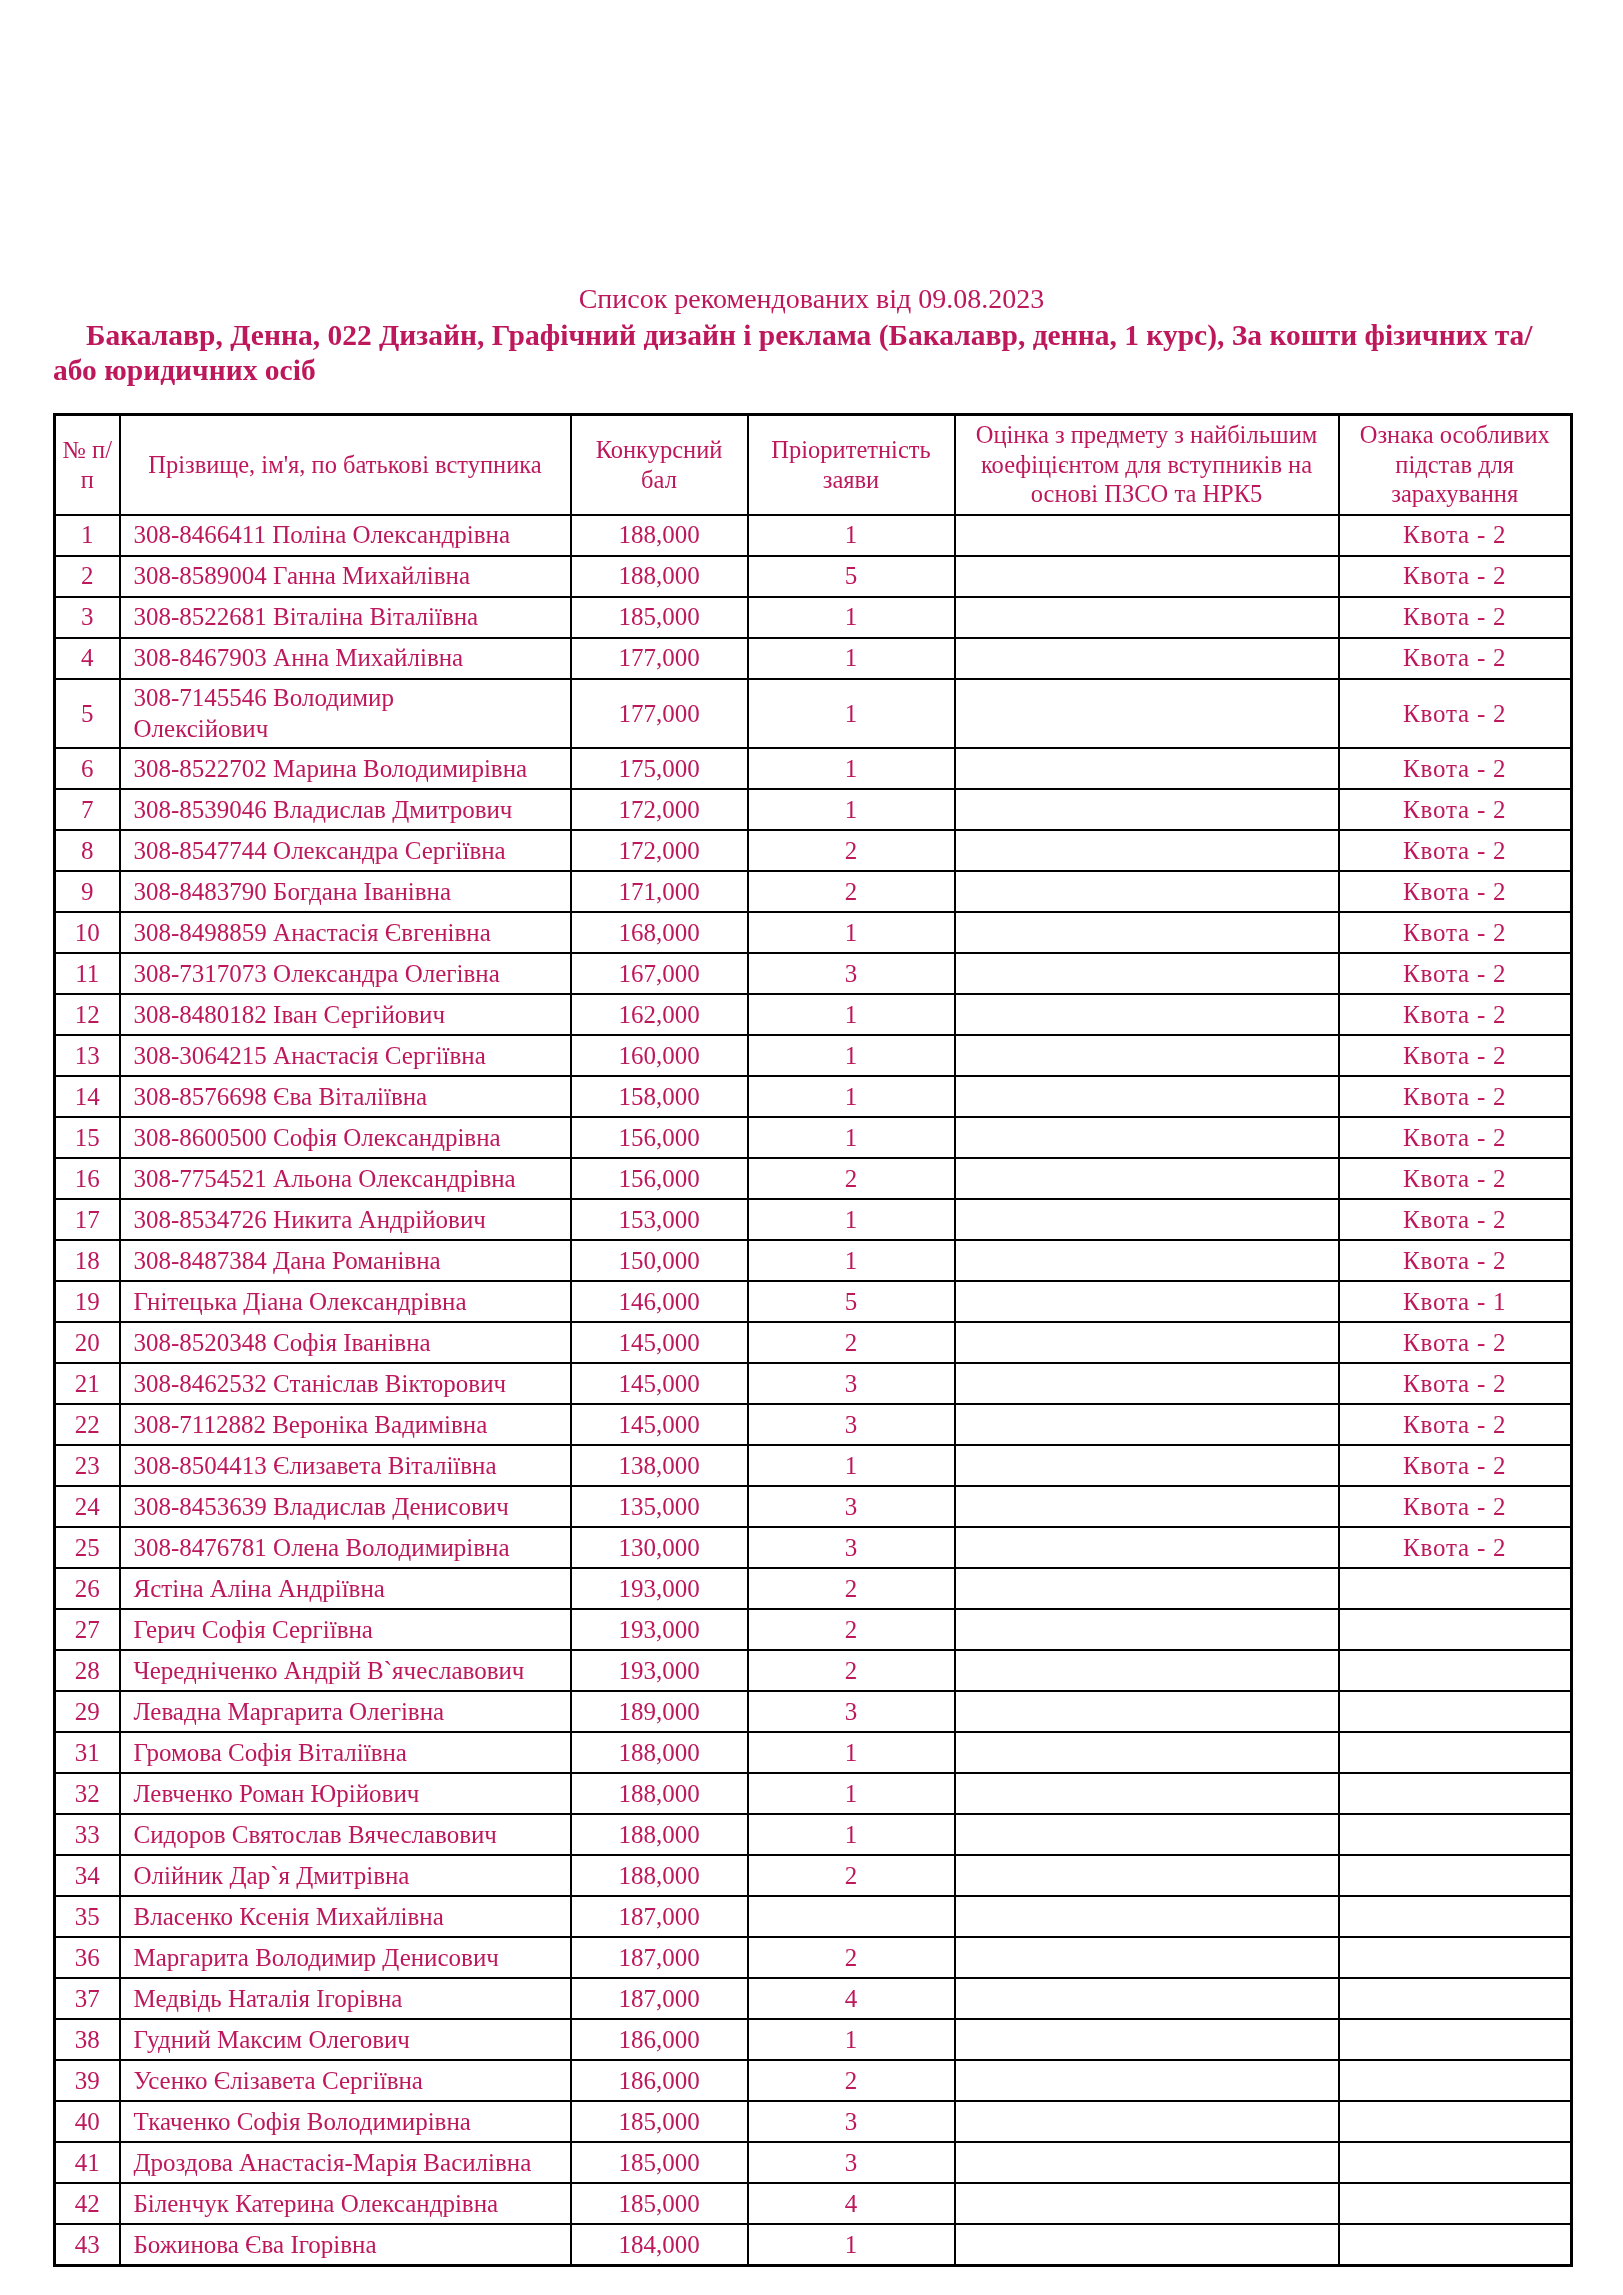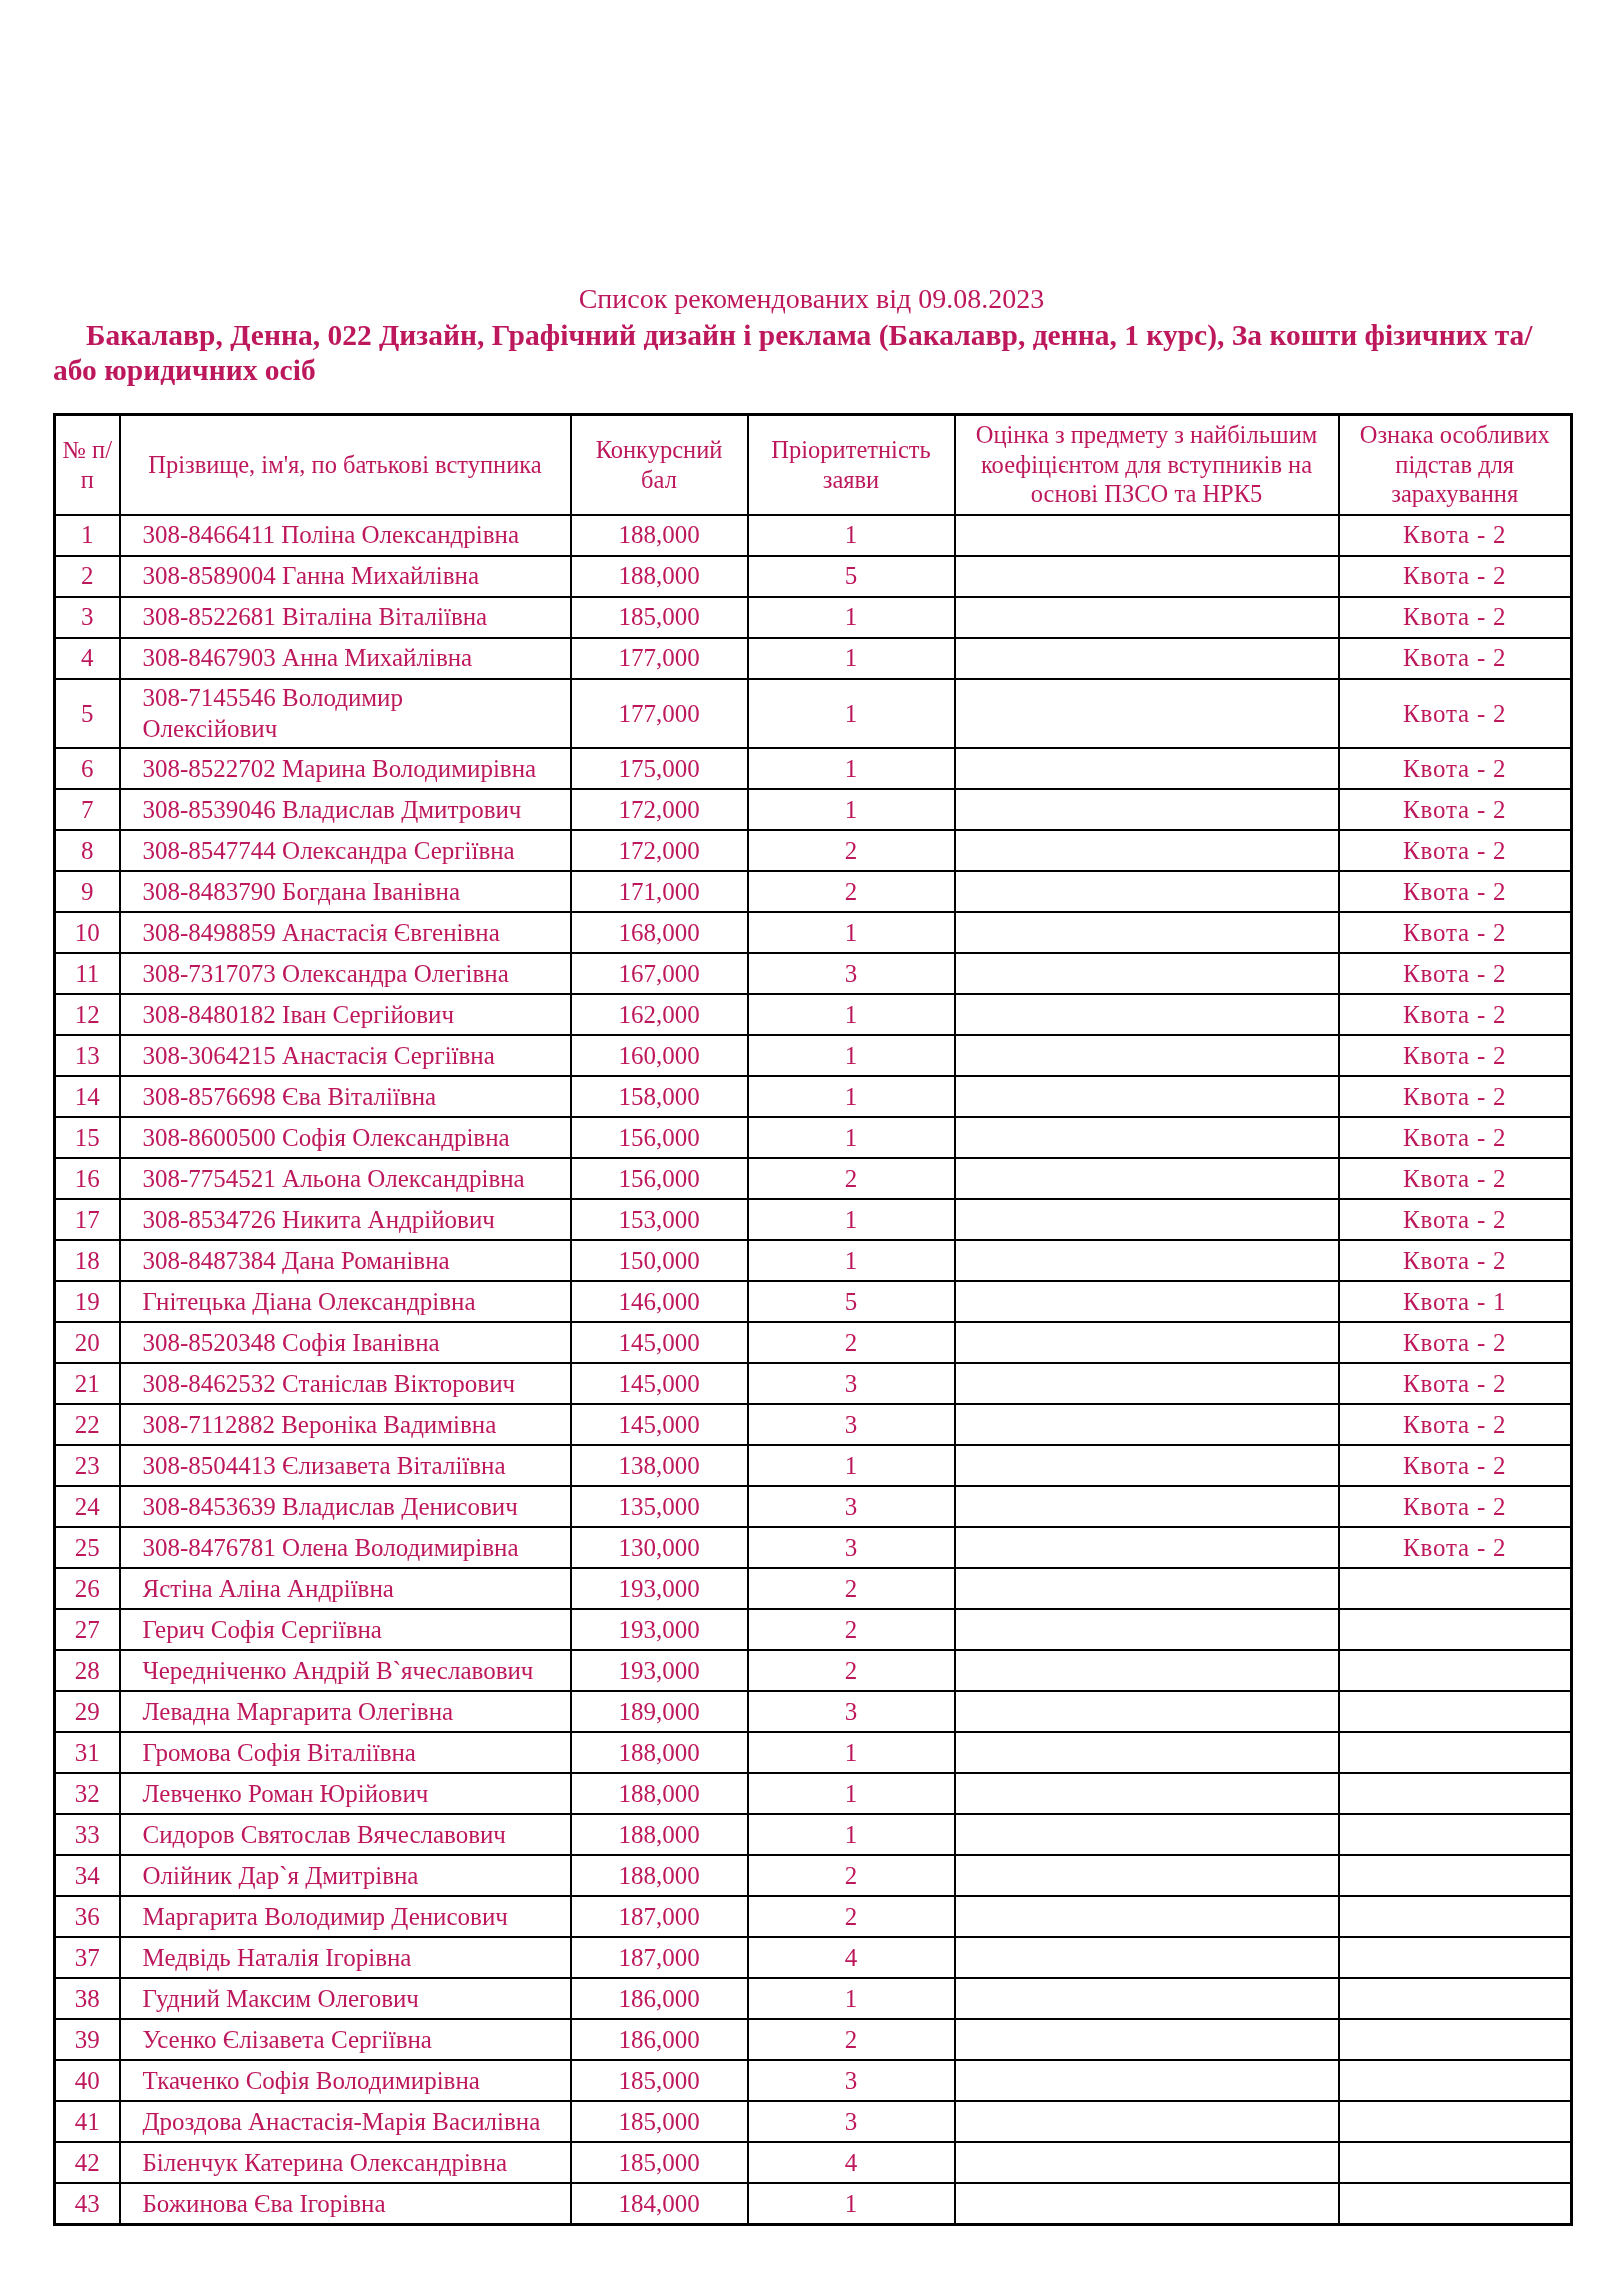--- a/index.html
+++ b/index.html
@@ -22,21 +22,21 @@
   }
   th, td { border:2.5px solid #000; vertical-align:middle; }
   th {
     font-weight:normal; font-size:24.5px; line-height:1.2;
     text-align:center; padding:4.9px 4.9px;
   }
   td {
     font-size:25px; line-height:1.25; padding:2.5px 4.9px;
     height:34px; text-align:center;
   }
-  td.cell-name { text-align:left; white-space:pre-line; padding-left:22px; padding-right:3.3px; }
+  td.cell-name { text-align:left; white-space:pre-line; padding-left:13px; padding-right:3.3px; }
   td.cell-quota { font-size:25px; letter-spacing:0.8px; }
 </style>
 </head>
 <body>
 
 <div class="page">
   <div class="title">Список рекомендованих від 09.08.2023</div>
   <div class="subtitle">Бакалавр, Денна, 022 Дизайн, Графічний дизайн і реклама (Бакалавр, денна, 1 курс), За кошти фізичних та/або юридичних осіб</div>
 
   <table class="list">
@@ -318,20 +318,28 @@
         </tr>
         <tr>
           <td class="cell-num">34</td>
           <td class="cell-name">Олійник Дар`я Дмитрівна</td>
           <td class="cell-score">188,000</td>
           <td class="cell-priority">2</td>
           <td class="cell-grade"></td>
           <td class="cell-quota"></td>
         </tr>
         <tr>
+          <td class="cell-num">35</td>
+          <td class="cell-name">Власенко Ксенія Михайлівна</td>
+          <td class="cell-score">187,000</td>
+          <td class="cell-priority"></td>
+          <td class="cell-grade"></td>
+          <td class="cell-quota"></td>
+        </tr>
+        <tr>
           <td class="cell-num">36</td>
           <td class="cell-name">Маргарита Володимир Денисович</td>
           <td class="cell-score">187,000</td>
           <td class="cell-priority">2</td>
           <td class="cell-grade"></td>
           <td class="cell-quota"></td>
         </tr>
         <tr>
           <td class="cell-num">37</td>
           <td class="cell-name">Медвідь Наталія Ігорівна</td>

